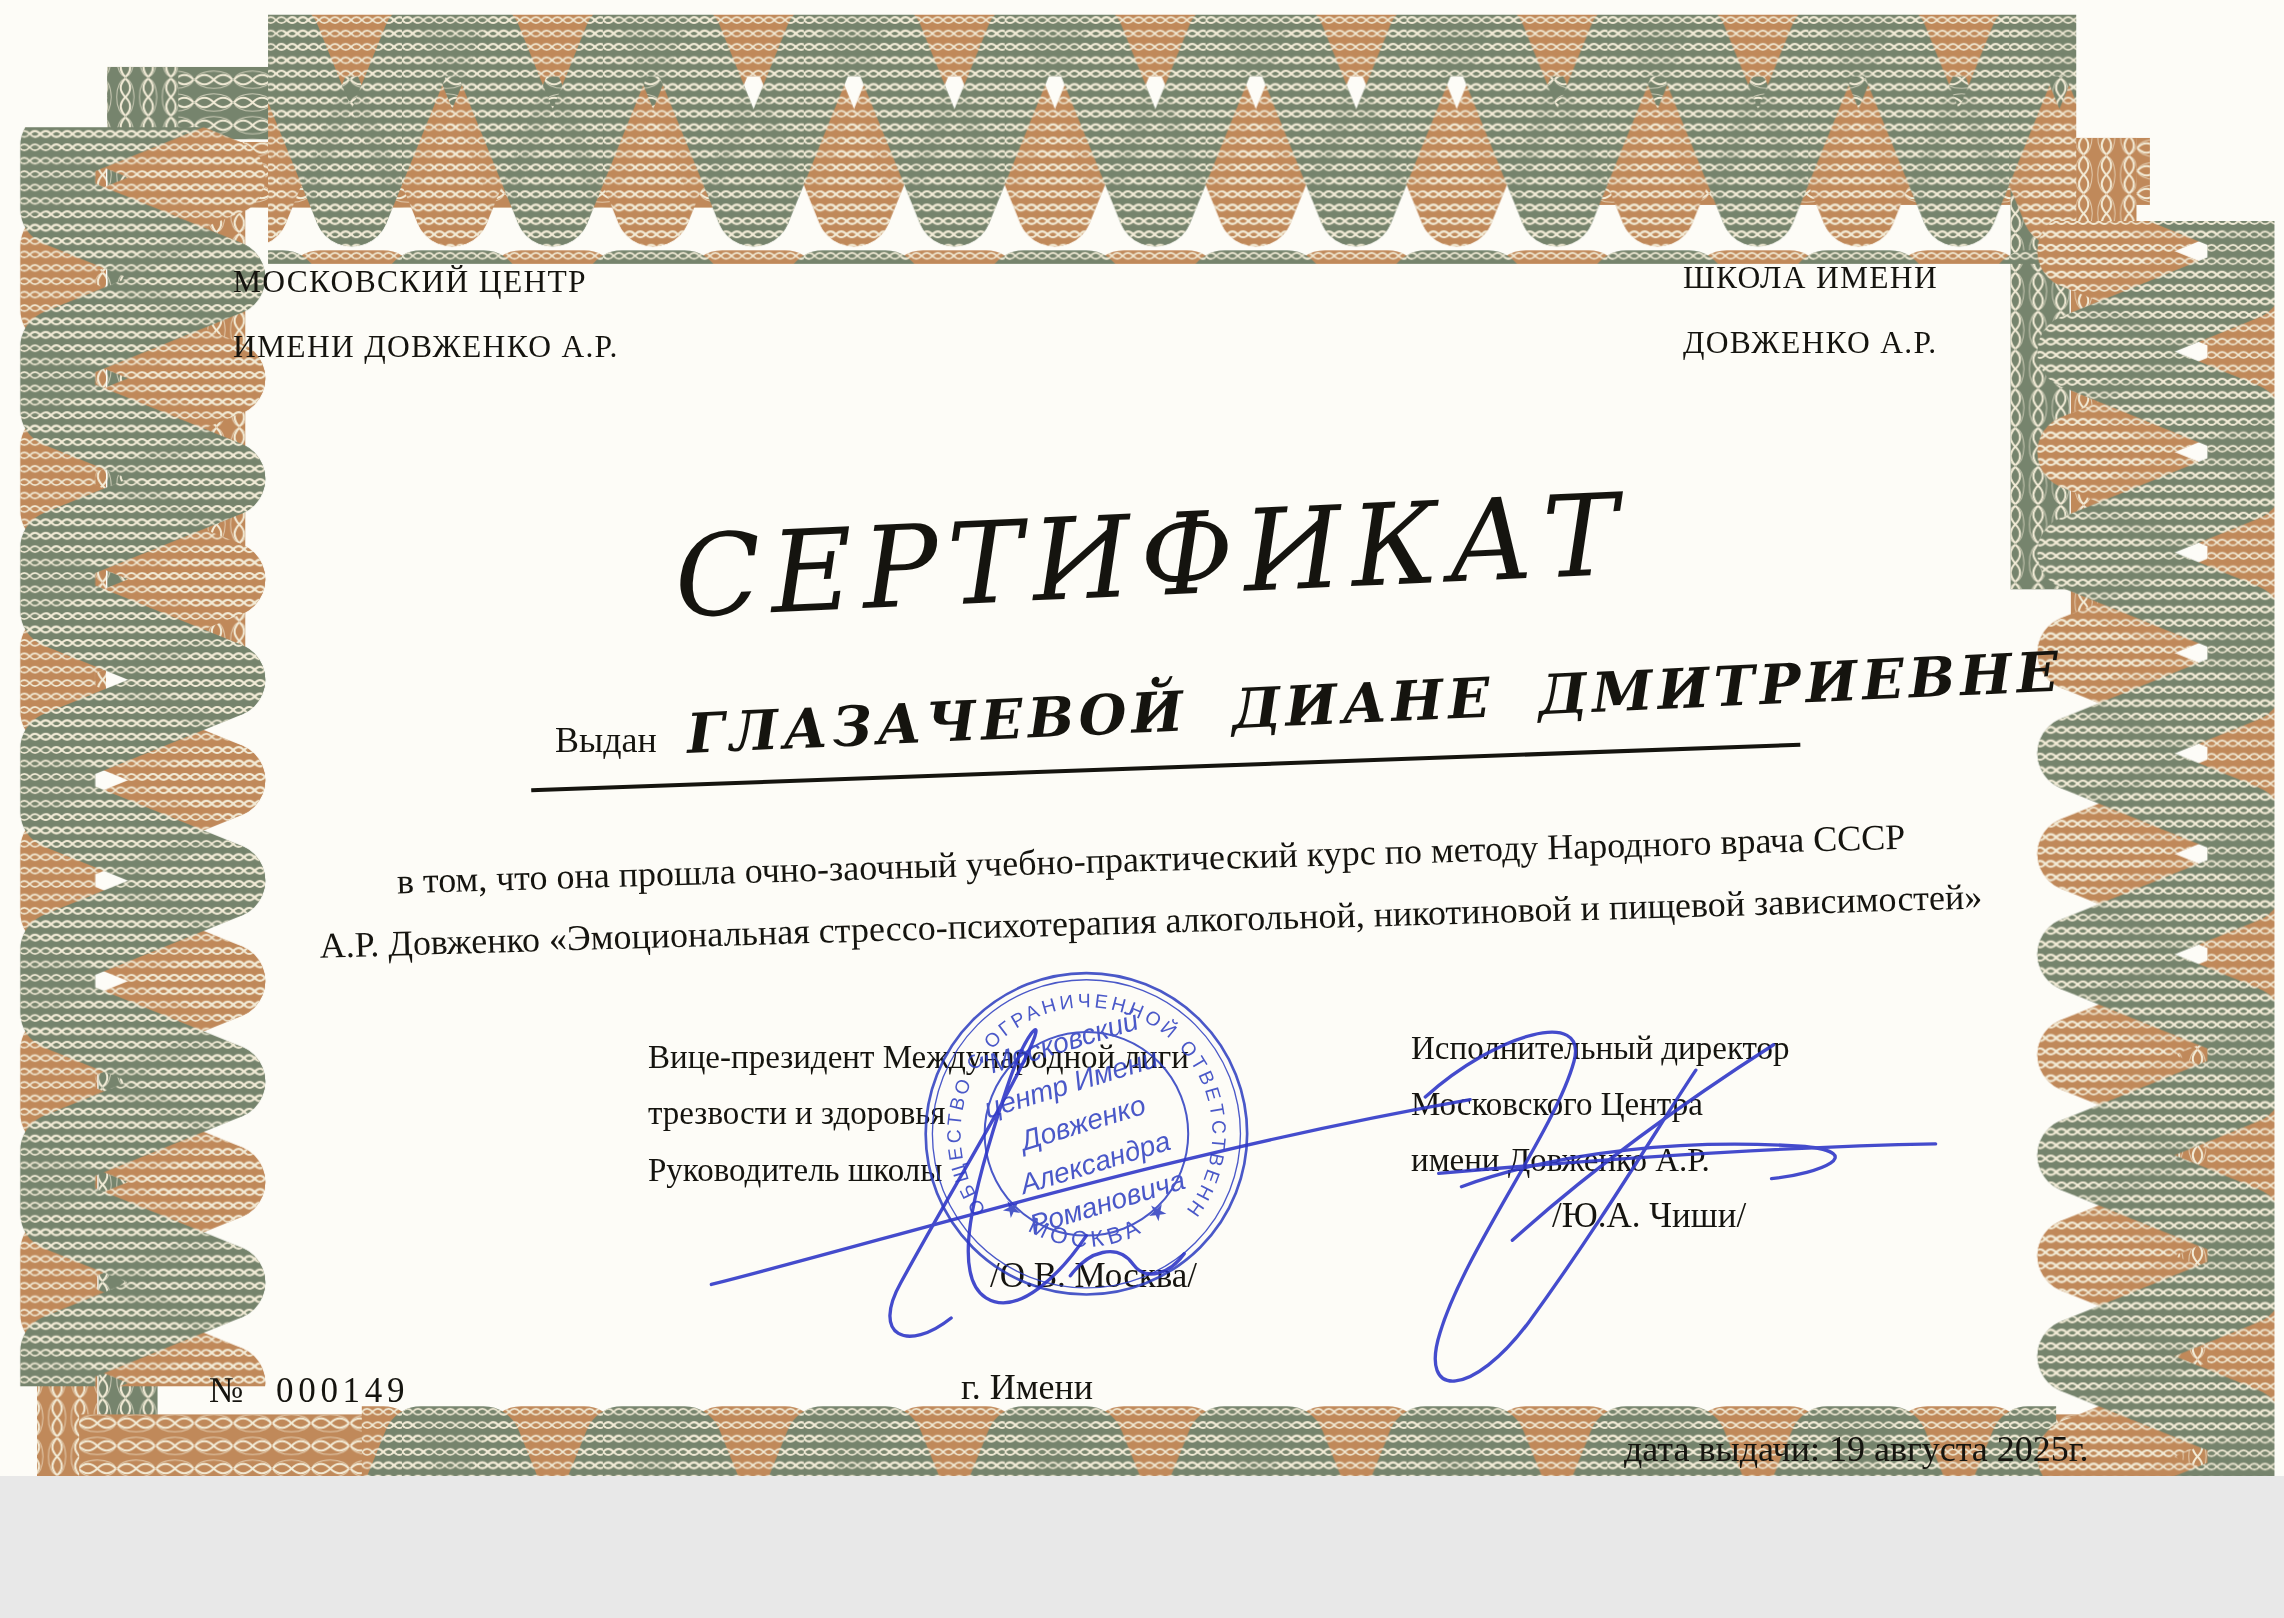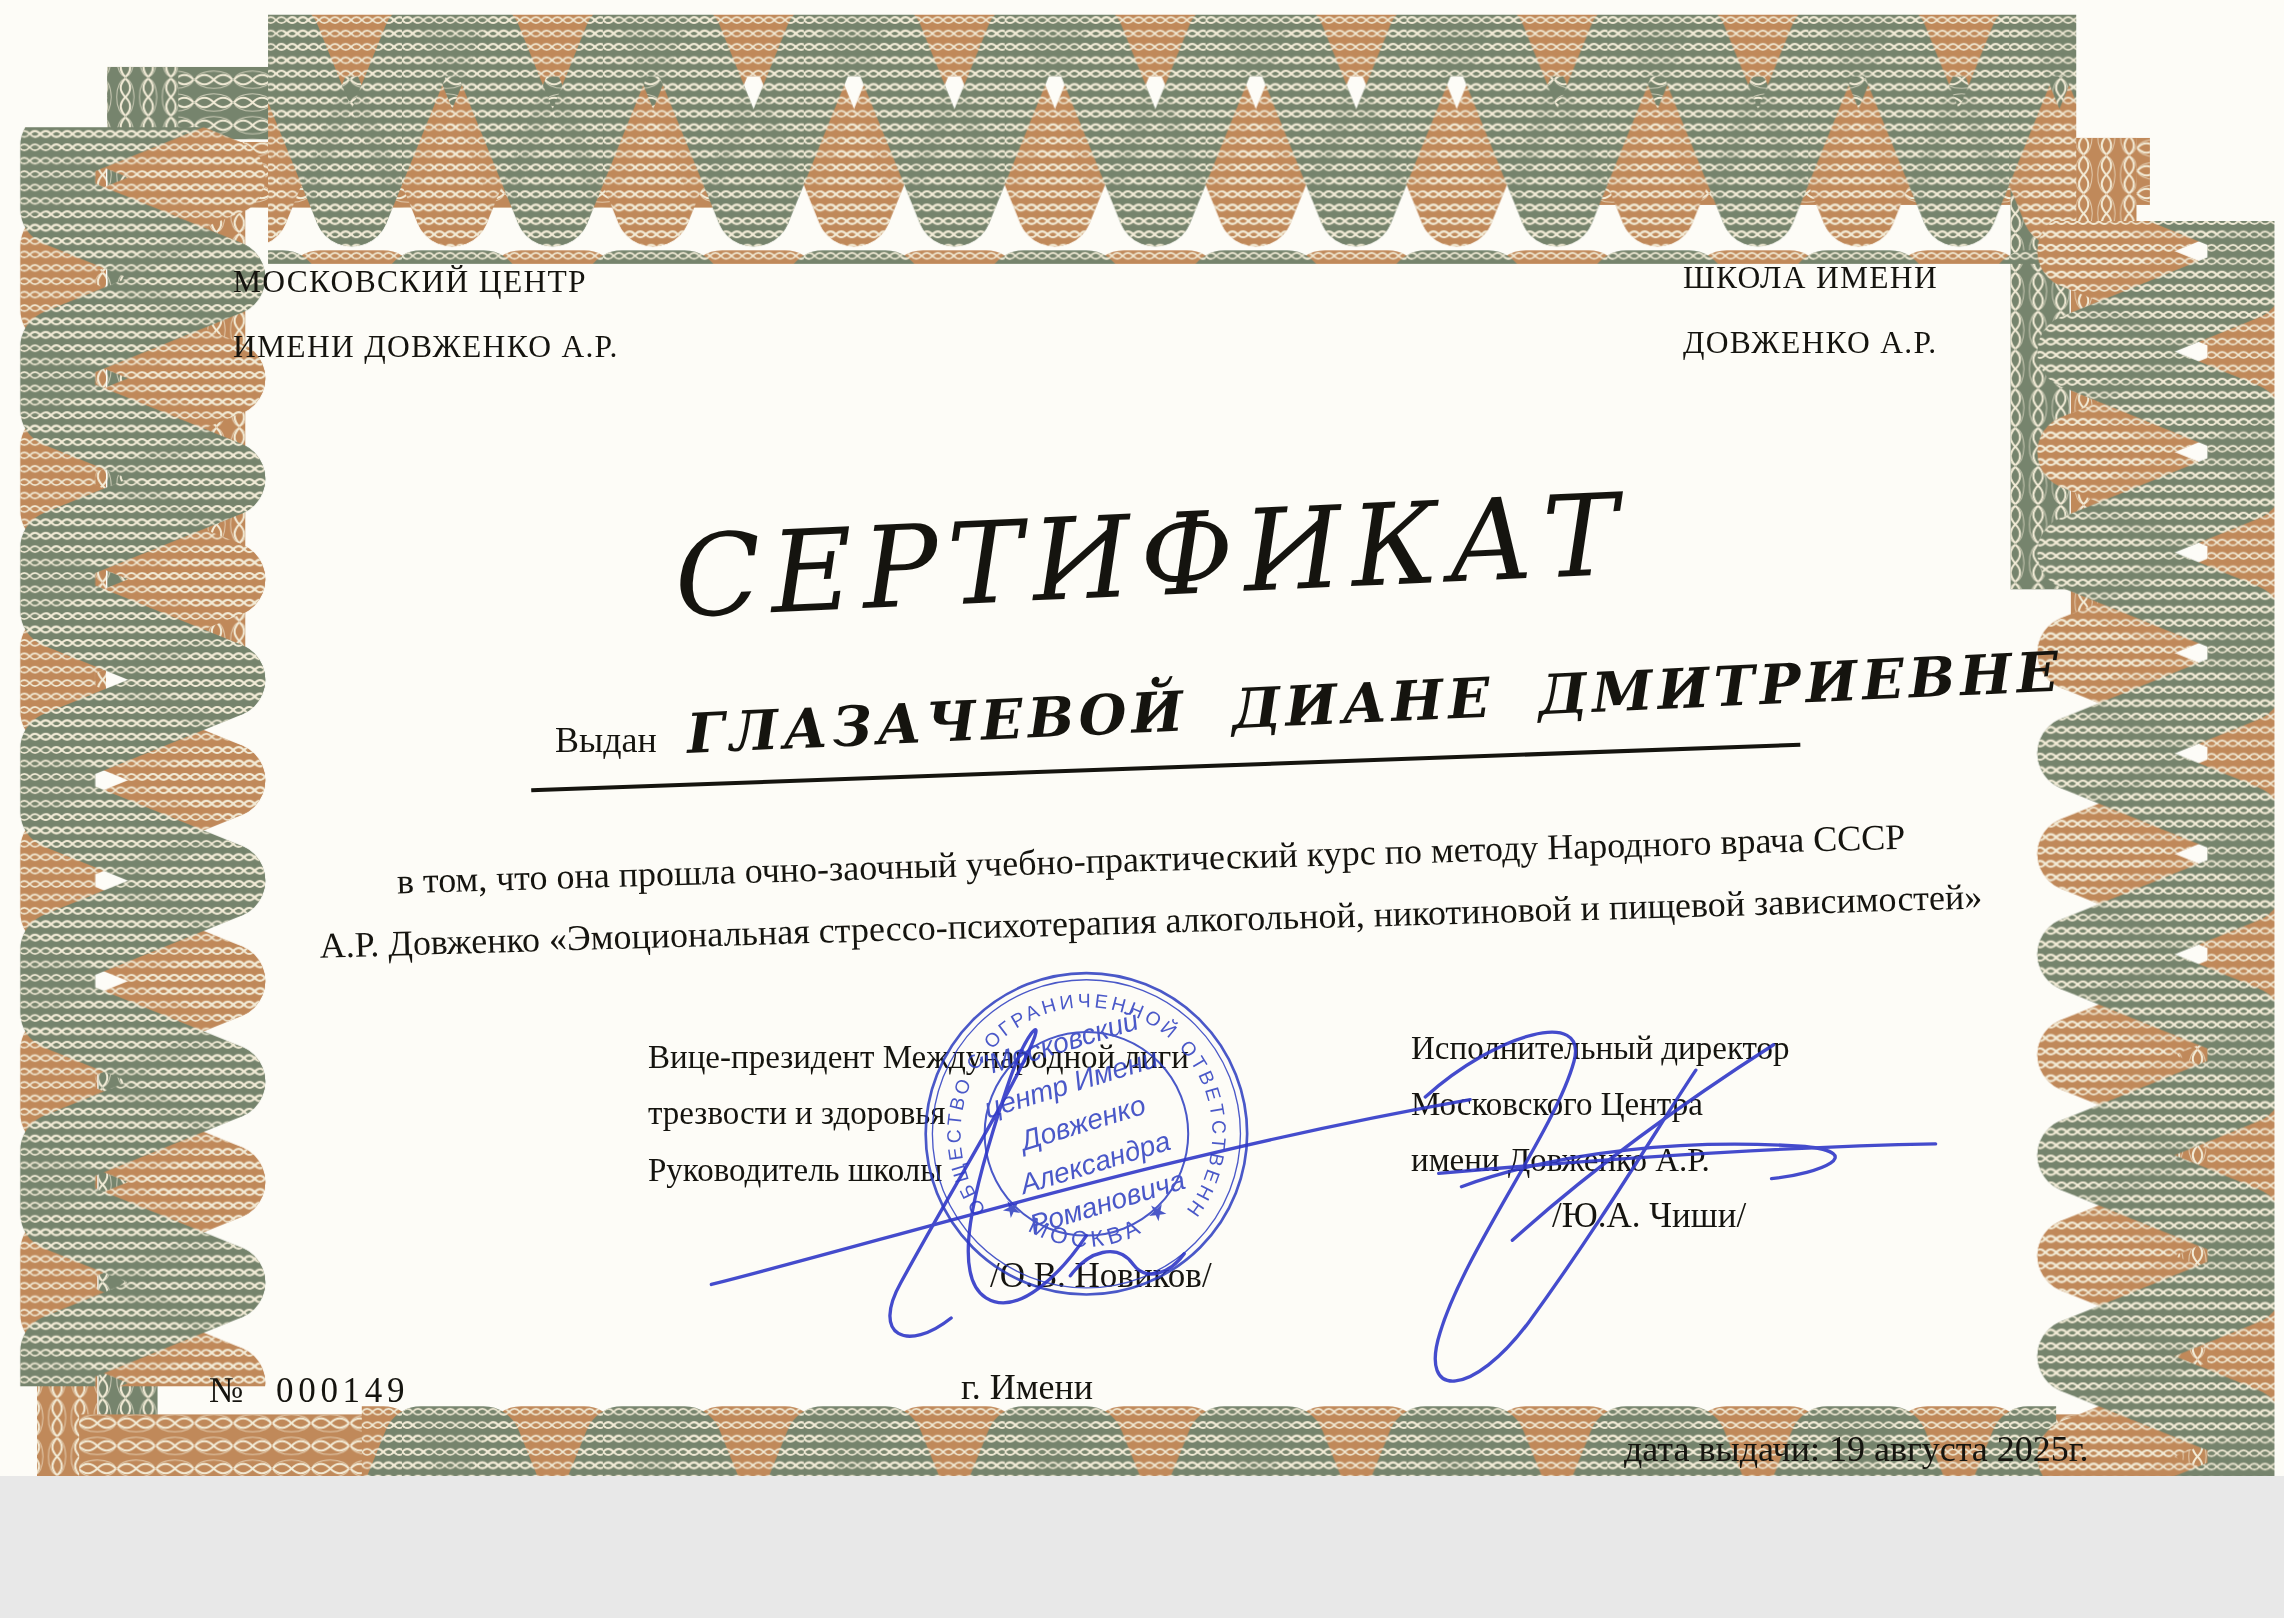--- a/index.html
+++ b/index.html
@@ -198,21 +198,21 @@
 
   <div class="txt vydan">Выдан</div>
   <div class="txt name">ГЛАЗАЧЕВОЙ  ДИАНЕ  ДМИТРИЕВНЕ</div>
 
   <div class="txt body-line b1">в том, что она прошла очно-заочный учебно-практический курс по методу Народного врача СССР</div>
   <div class="txt body-line b2">А.Р. Довженко  «Эмоциональная стрессо-психотерапия алкогольной, никотиновой и пищевой зависимостей»</div>
 
   <div class="txt sig" style="left:648px;top:1040px">Вице-президент Международной лиги</div>
   <div class="txt sig" style="left:648px;top:1096px">трезвости и здоровья</div>
   <div class="txt sig" style="left:648px;top:1153px">Руководитель школы</div>
-  <div class="txt sig-name" style="left:990px;top:1258px">/О.В. Новиков/</div>
+  <div class="txt sig-name" style="left:990px;top:1258px">/О.В. Москва/</div>
 
   <div class="txt sig" style="left:1411px;top:1031px">Исполнительный директор</div>
   <div class="txt sig" style="left:1411px;top:1087px">Московского Центра</div>
   <div class="txt sig" style="left:1411px;top:1143px">имени  Довженко А.Р.</div>
   <div class="txt sig-name" style="left:1552px;top:1198px">/Ю.А. Чиши/</div>
 
   <div class="txt foot" style="left:209px;top:1372px">№</div>
   <div class="txt foot num" style="left:276px;top:1373px">000149</div>
   <div class="txt foot" style="left:961px;top:1369px">г. Имени</div>
   <div class="txt foot" style="left:1624px;top:1431px">дата выдачи: 19 августа 2025г.</div>

